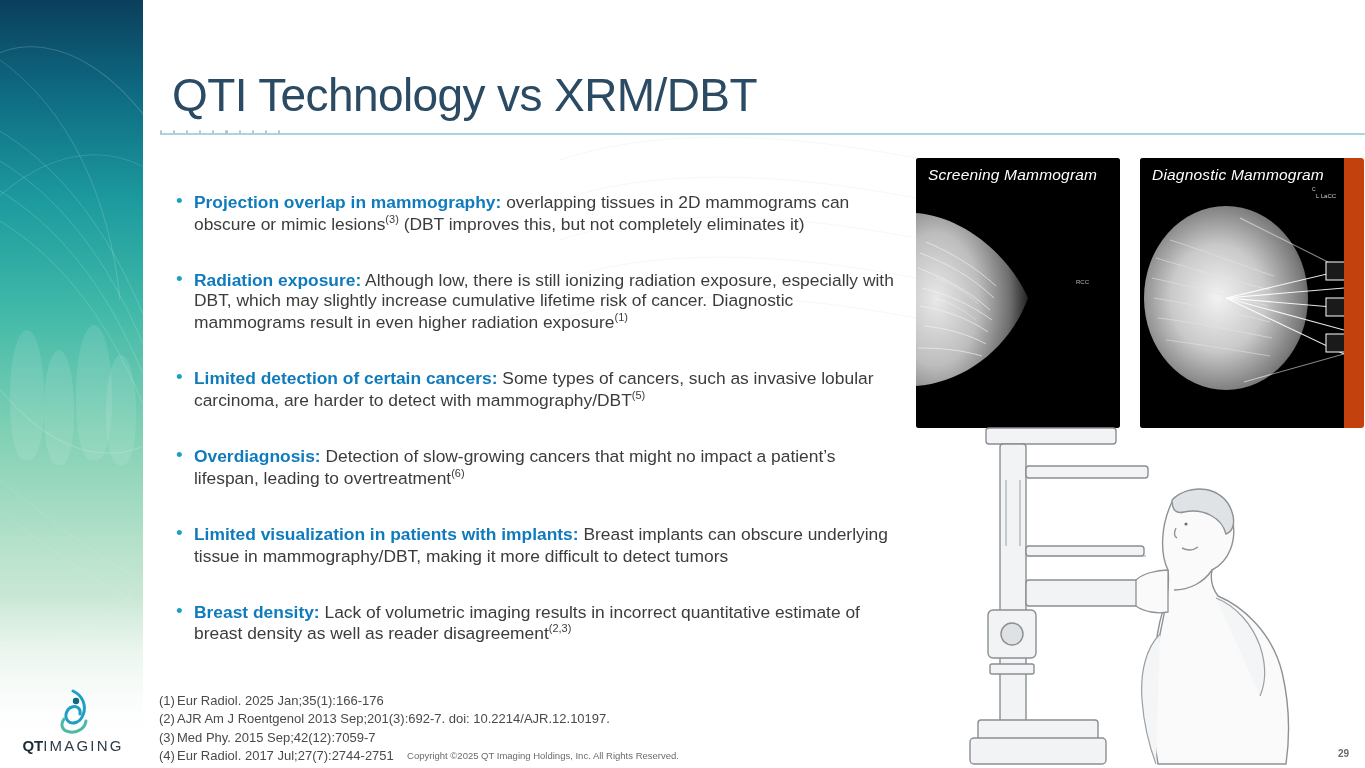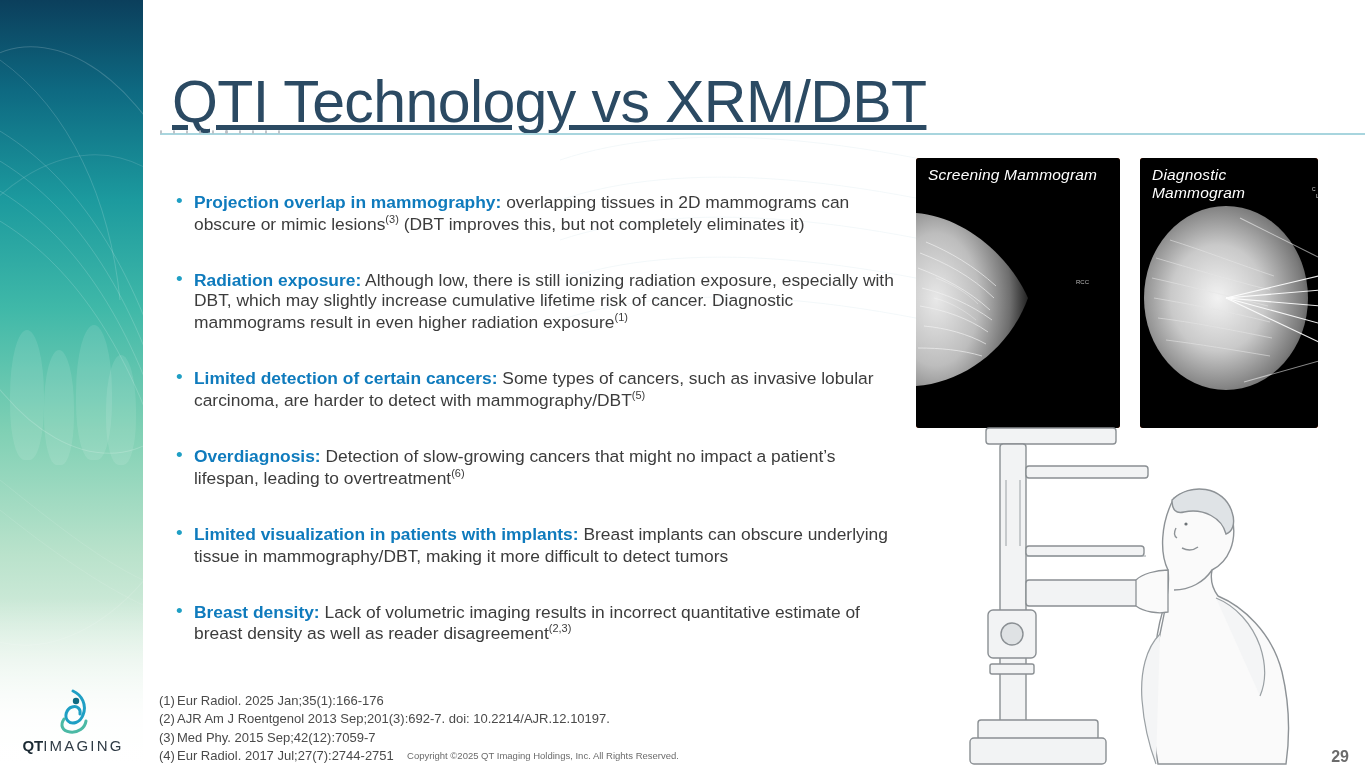--- a/index.html
+++ b/index.html
@@ -65,24 +65,23 @@
   .logo-text {
     font-size: 15px; letter-spacing: 2.2px; color: #2f3b45;
     font-family: "Liberation Sans", sans-serif; font-weight: 400;
     white-space: nowrap;
   }
   .logo-text b { font-weight: 700; color: #1b2a33; letter-spacing: 0px; }
 
   
   .title {
     position: absolute; left: 172px; top: 68px;
-    font-size: 59px; font-weight: 400; color: #2b4a63;
+    font-size: 46px; font-weight: 400; color: #2b4a63;
     letter-spacing: -0.6px;
     font-family: "Liberation Sans", sans-serif;
-    text-decoration: underline;
   }
   .rule {
     position: absolute; left: 160px; top: 133px; width: 1205px; height: 2px;
     background: #a8d5de;
   }
   .dots {
     position: absolute; left: 160px; top: 129px; width: 120px; height: 6px;
     display: flex; gap: 11px; align-items: center;
   }
   .dots i { width: 4px; height: 4px; background: #b9bfc4; border-radius: 50%; display:block; }
@@ -119,38 +118,38 @@
   }
   .footnotes div { white-space: nowrap; }
   .footnotes span.n { display: inline-block; width: 18px; }
 
   .copyright {
     position: absolute; left: 0; top: 750px; width: 1086px;
     text-align: center; font-size: 9.5px; color: #6b6b6b;
   }
   .pagenum {
     position: absolute; right: 16px; top: 748px;
-    font-size: 16px; color: #6b6b6b; font-weight: 700; text-align: right;
+    font-size: 10px; color: #6b6b6b; font-weight: 700; text-align: right;
   }
 
   
   .mammo {
     position: absolute;
     background: #c2410c;
     border-radius: 3px;
     overflow: hidden;
   }
   .mammo .cap {
     position: absolute; left: 12px; top: 8px;
     color: #ffffff; font-size: 15.5px; font-style: italic;
     font-family: "Liberation Sans", sans-serif;
     letter-spacing: 0.2px;
   }
   #mammo-screening { left: 916px; top: 158px; width: 204px; height: 270px; }
-  #mammo-diagnostic { left: 1140px; top: 158px; width: 178px; height: 270px; }
+  #mammo-diagnostic { left: 1140px; top: 158px; width: 224px; height: 270px; }
 
   .machine {
     position: absolute; left: 960px; top: 420px; width: 400px; height: 348px;
   }
 
   
   .bg-texture {
     position: absolute; left: 560px; top: 120px; width: 560px; height: 330px;
     opacity: 0.25;
     pointer-events: none;

